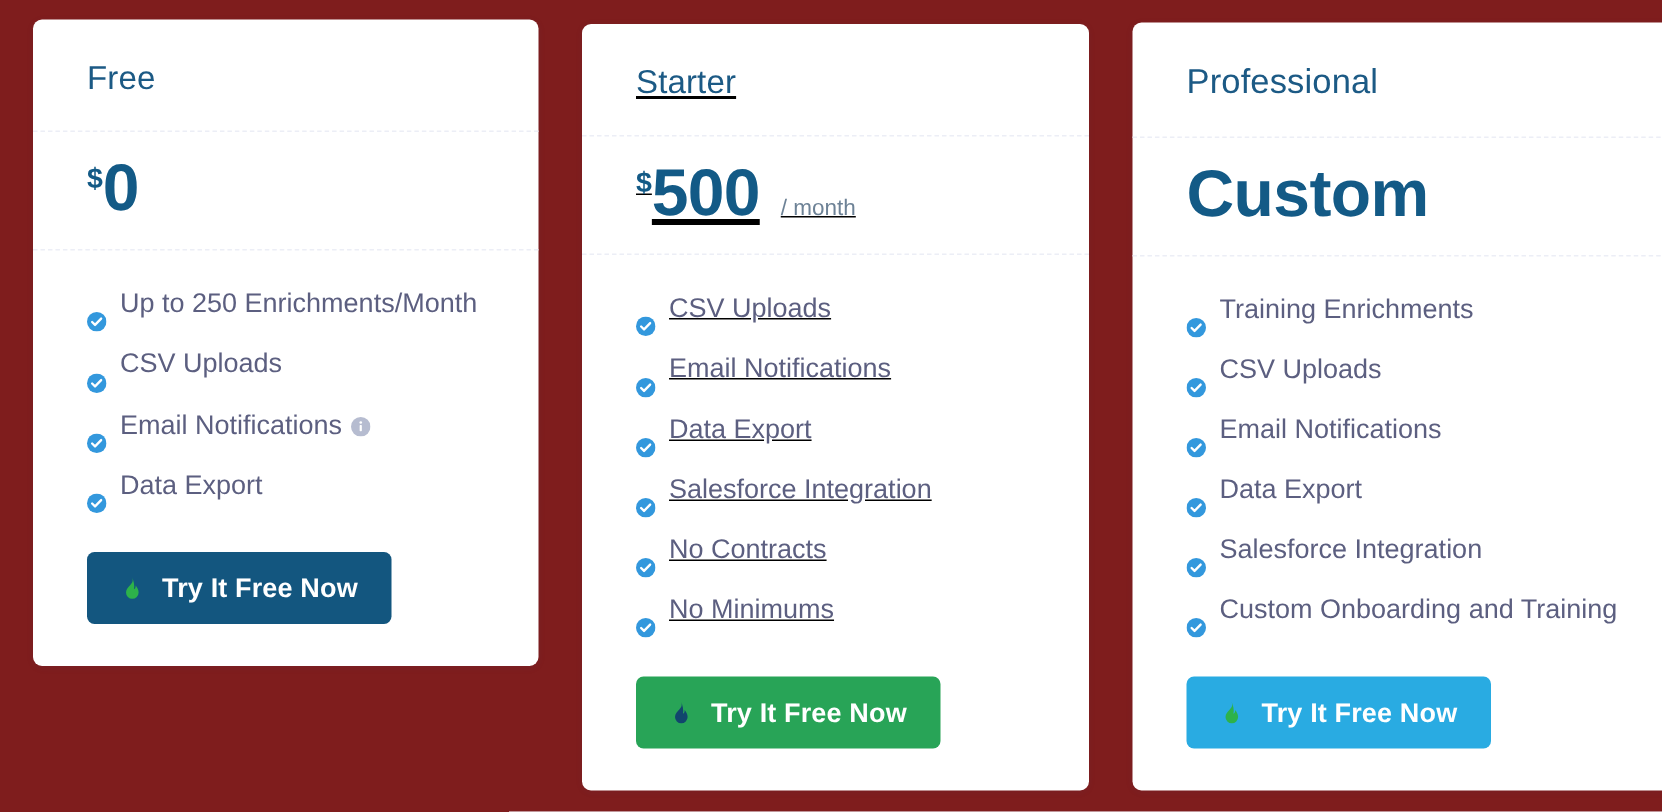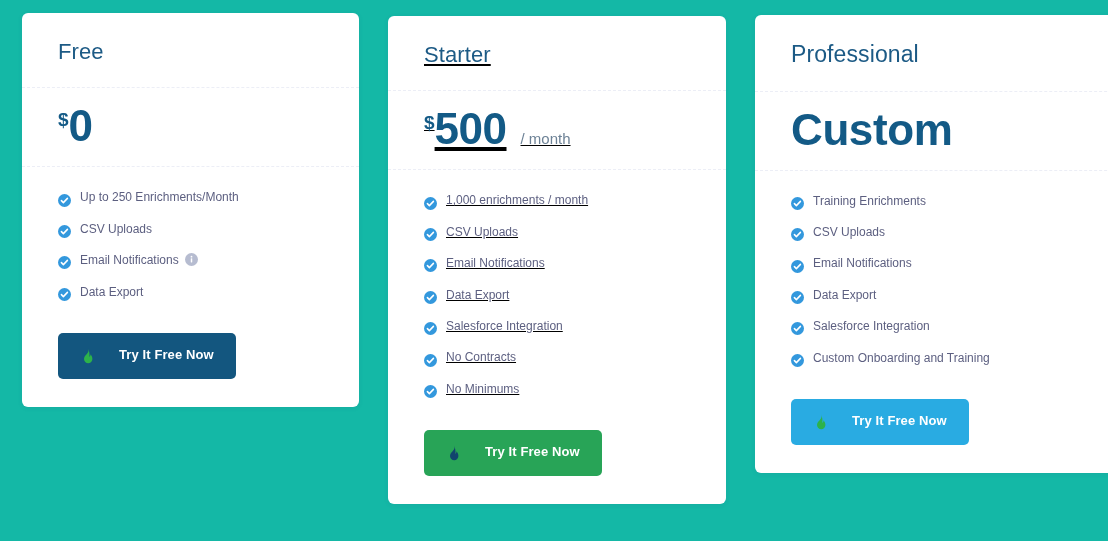--- a/index.html
+++ b/index.html
@@ -9,21 +9,21 @@
     height: 541px;
     background: #f4f5fc;
     font-family: "Liberation Sans", sans-serif;
     overflow: hidden;
   }
 
   .pricing-wrap {
     position: relative;
     width: 1108px;
     height: 541px;
-    background: #14b8a6;
+    background: #7f1d1d;
   }
 
   .card {
     position: absolute;
     background: #ffffff;
     border-radius: 6px;
     box-shadow: 0 1px 5px rgba(60, 64, 110, 0.09);
   }
 
   
@@ -83,24 +83,24 @@
     letter-spacing: -0.4px;
   }
 
   
   .features {
     list-style: none;
     padding: 22px 30px 6px 36px;
   }
   .feature-item {
     display: flex;
-    align-items: center;
+    align-items: flex-end;
     margin-bottom: 14px;
     color: #5c5f80;
-    font-size: 12px;
+    font-size: 18px;
     line-height: 1.45;
   }
   .check-icon {
     flex: 0 0 auto;
     width: 13px;
     height: 13px;
     margin-right: 9px;
     margin-top: 4px;
   }
   .feature-text { flex: 1 1 auto; }
@@ -110,28 +110,28 @@
     vertical-align: -2px;
     width: 13px;
     height: 13px;
     margin-left: 6px;
   }
 
   
   .cta-wrap { padding: 12px 36px 28px 36px; }
   .cta-button {
     display: inline-flex;
-    align-items: flex-start;
-    gap: 23px;
+    align-items: center;
+    gap: 12px;
     border: none;
     border-radius: 5px;
     cursor: pointer;
     color: #ffffff;
     font-family: "Liberation Sans", sans-serif;
-    font-size: 13px;
+    font-size: 18px;
     font-weight: 700;
     letter-spacing: 0.1px;
     padding: 15px 22px;
     line-height: 1;
   }
   .cta-free         { background: #13567f; }
   .cta-starter      { background: #28a457; }
   .cta-professional { background: #29abe2; }
 
   .flame-icon { width: 16px; height: 16px; flex: 0 0 auto; }
@@ -215,29 +215,20 @@
       <span class="price-period">/ month</span>
     </div>
     <ul class="features">
       <li class="feature-item">
         <span class="check-icon">
           <svg viewBox="0 0 16 16" width="13" height="13">
               <circle cx="8" cy="8" r="8" fill="#3398dd"></circle>
               <path d="M4.2 8.2l2.4 2.4 5-5.2" stroke="#ffffff" stroke-width="1.9" fill="none" stroke-linecap="round" stroke-linejoin="round"></path>
             </svg>
         </span>
-        <span class="feature-text">1,000 enrichments / month</span>
-      </li>
-      <li class="feature-item">
-        <span class="check-icon">
-          <svg viewBox="0 0 16 16" width="13" height="13">
-              <circle cx="8" cy="8" r="8" fill="#3398dd"></circle>
-              <path d="M4.2 8.2l2.4 2.4 5-5.2" stroke="#ffffff" stroke-width="1.9" fill="none" stroke-linecap="round" stroke-linejoin="round"></path>
-            </svg>
-        </span>
         <span class="feature-text">CSV Uploads</span>
       </li>
       <li class="feature-item">
         <span class="check-icon">
           <svg viewBox="0 0 16 16" width="13" height="13">
               <circle cx="8" cy="8" r="8" fill="#3398dd"></circle>
               <path d="M4.2 8.2l2.4 2.4 5-5.2" stroke="#ffffff" stroke-width="1.9" fill="none" stroke-linecap="round" stroke-linejoin="round"></path>
             </svg>
         </span>
         <span class="feature-text">Email Notifications</span>

